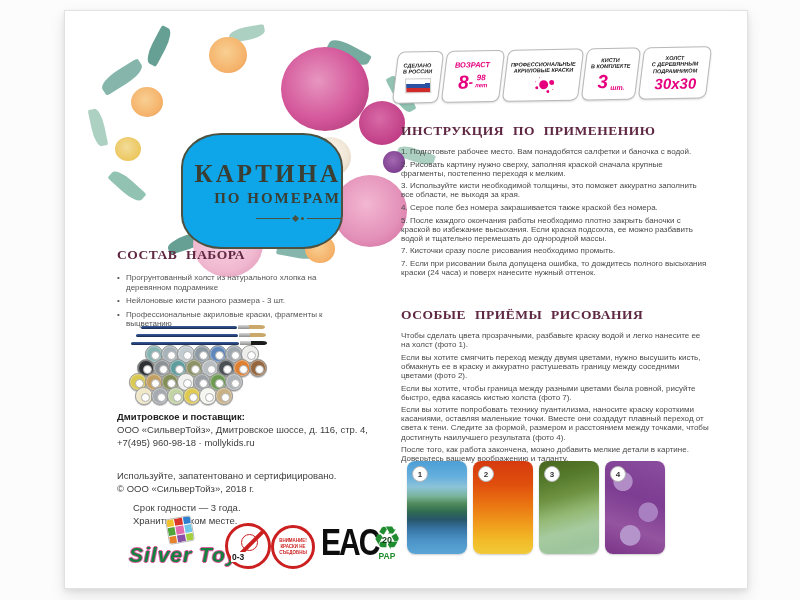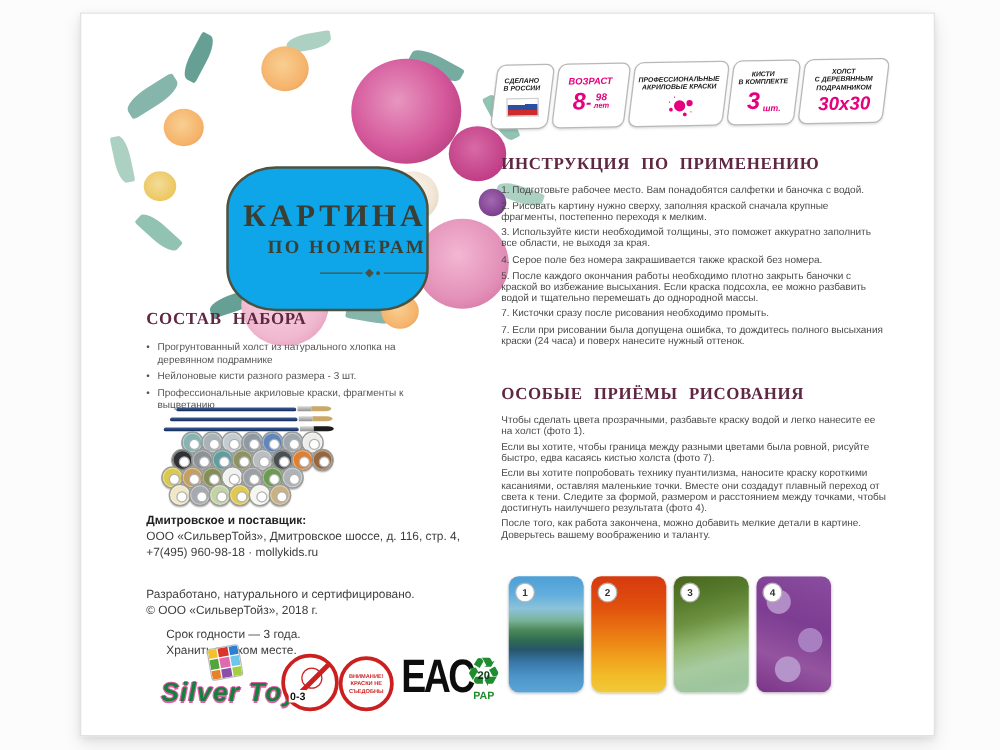--- a/index.html
+++ b/index.html
@@ -208,20 +208,21 @@
         <div class="instr-item">3. Используйте кисти необходимой толщины, это поможет аккуратно заполнить все области, не выходя за края.</div>
         <div class="instr-item">4. Серое поле без номера закрашивается также краской без номера.</div>
         <div class="instr-item">5. После каждого окончания работы необходимо плотно закрыть баночки с краской во избежание высыхания. Если краска подсохла, ее можно разбавить водой и тщательно перемешать до однородной массы.</div>
         <div class="instr-item">7. Кисточки сразу после рисования необходимо промыть.</div>
         <div class="instr-item">7. Если при рисовании была допущена ошибка, то дождитесь полного высыхания краски (24 часа) и поверх нанесите нужный оттенок.</div>
       </div>
 
     <div class="sec-h" style="left:336px;top:296px;">ОСОБЫЕ ПРИЁМЫ РИСОВАНИЯ</div>
     <div class="tech-list" id="tech-list" style="left:336px;top:320px;">
         <div class="tech-item">Чтобы сделать цвета прозрачными, разбавьте краску водой и легко нанесите ее на холст (фото 1).</div>
+        <div class="tech-item">Если вы хотите смягчить переход между двумя цветами, нужно высушить кисть, обмакнуть ее в краску и аккуратно растушевать границу между соседними цветами (фото 2).</div>
         <div class="tech-item">Если вы хотите, чтобы граница между разными цветами была ровной, рисуйте быстро, едва касаясь кистью холста (фото 7).</div>
         <div class="tech-item">Если вы хотите попробовать технику пуантилизма, наносите краску короткими касаниями, оставляя маленькие точки. Вместе они создадут плавный переход от света к тени. Следите за формой, размером и расстоянием между точками, чтобы достигнуть наилучшего результата (фото 4).</div>
         <div class="tech-item">После того, как работа закончена, можно добавить мелкие детали в картине. Доверьтесь вашему воображению и таланту.</div>
       </div>
 
     <div class="swatches">
       <div class="swatch" style="background: linear-gradient(rgb(77, 159, 214) 0%, rgb(99, 174, 221) 16%, rgb(140, 195, 217) 28%, rgb(121, 179, 154) 38%, rgb(78, 138, 90) 46%, rgb(47, 107, 82) 55%, rgb(39, 86, 107) 63%, rgb(56, 119, 168) 74%, rgb(77, 149, 200) 86%, rgb(90, 165, 214) 100%);">
           <span class="sw-num">1</span>
         </div>
       <div class="swatch" style="background: linear-gradient(rgb(214, 58, 14) 0%, rgb(224, 79, 13) 25%, rgb(234, 117, 18) 47%, rgb(240, 156, 28) 68%, rgb(242, 188, 40) 86%, rgb(240, 201, 58) 100%);">
@@ -347,21 +348,21 @@
         </span>
       </div>
 
     <div class="mfr">
       <div class="h">Дмитровское и поставщик:</div>
       <div class="l">ООО «СильверТойз», Дмитровское шоссе, д. 116, стр. 4,</div>
       <div class="l">+7(495) 960-98-18 · mollykids.ru</div>
     </div>
 
     <div class="legal">
-      <div class="l">Разработано, натурального и сертифицировано.</div>
+      <div class="l">Используйте, запатентовано и сертифицировано.</div>
       <div class="l">© ООО «СильверТойз», 2018 г.</div>
     </div>
 
     <div class="storage">
       <div class="l">Срок годности — 3 года.</div>
       <div class="l">Хранить в сухом месте.</div>
     </div>
 
     <div class="footicons">
       <div class="stlogo">

